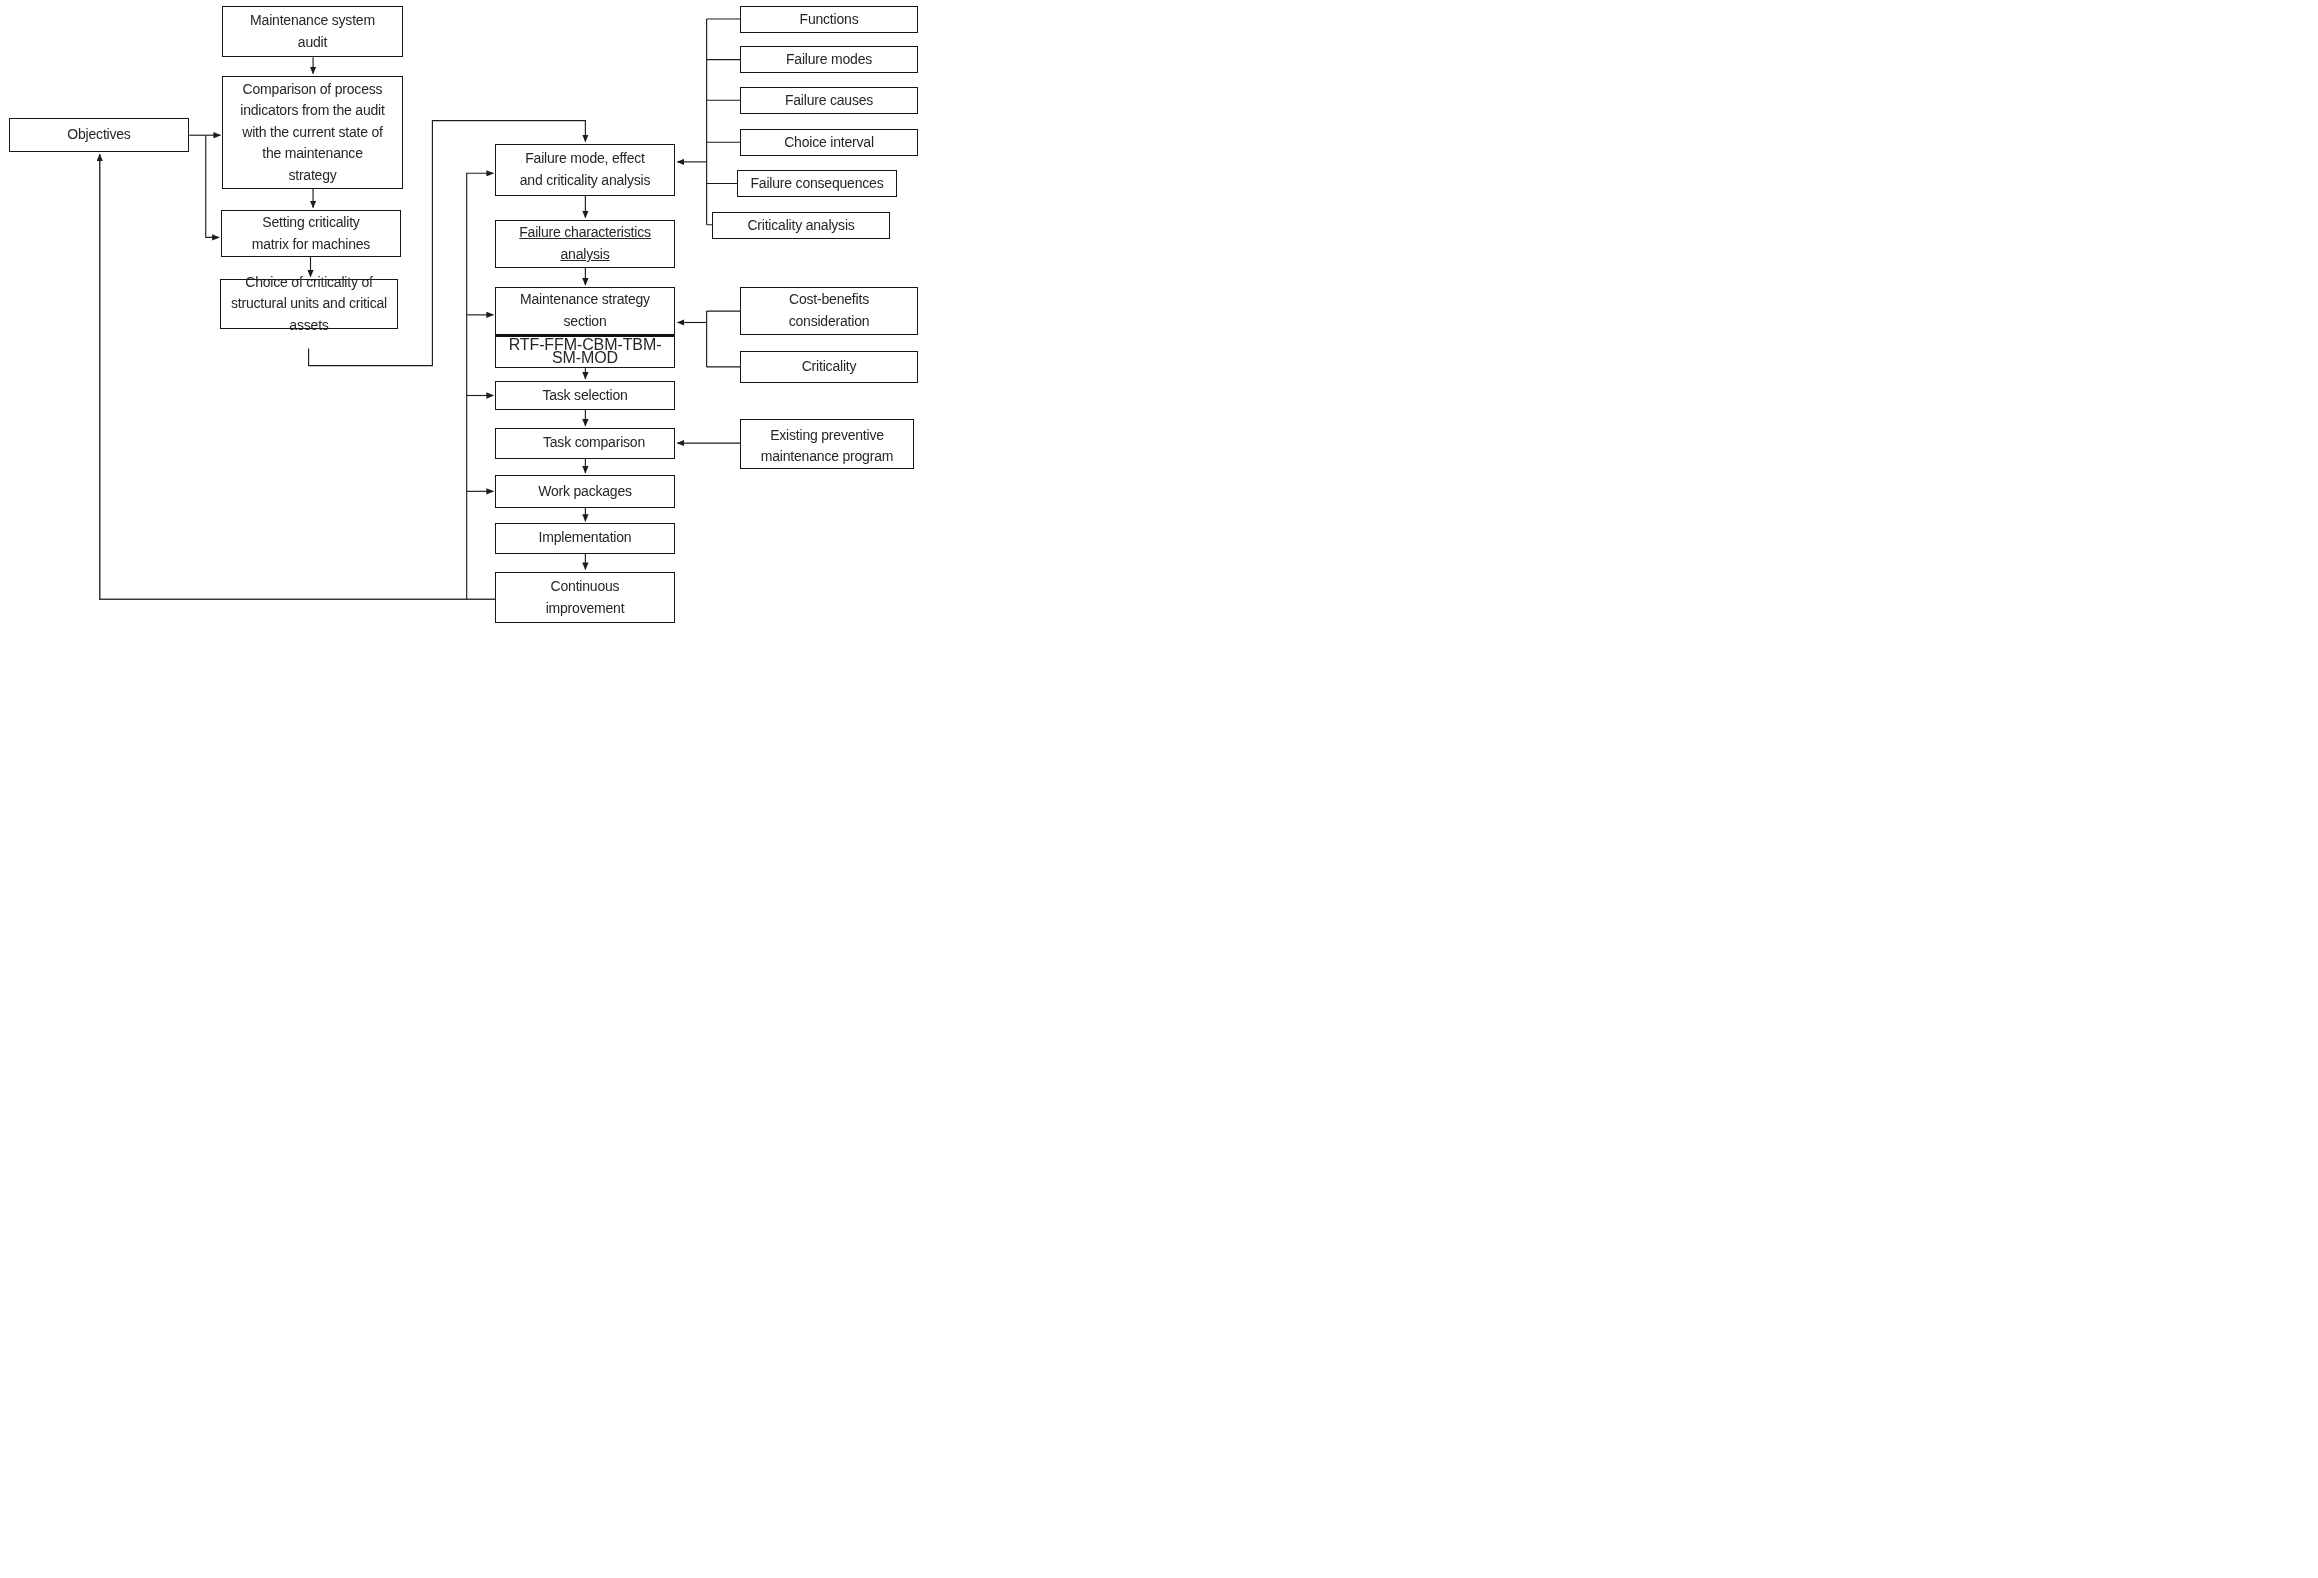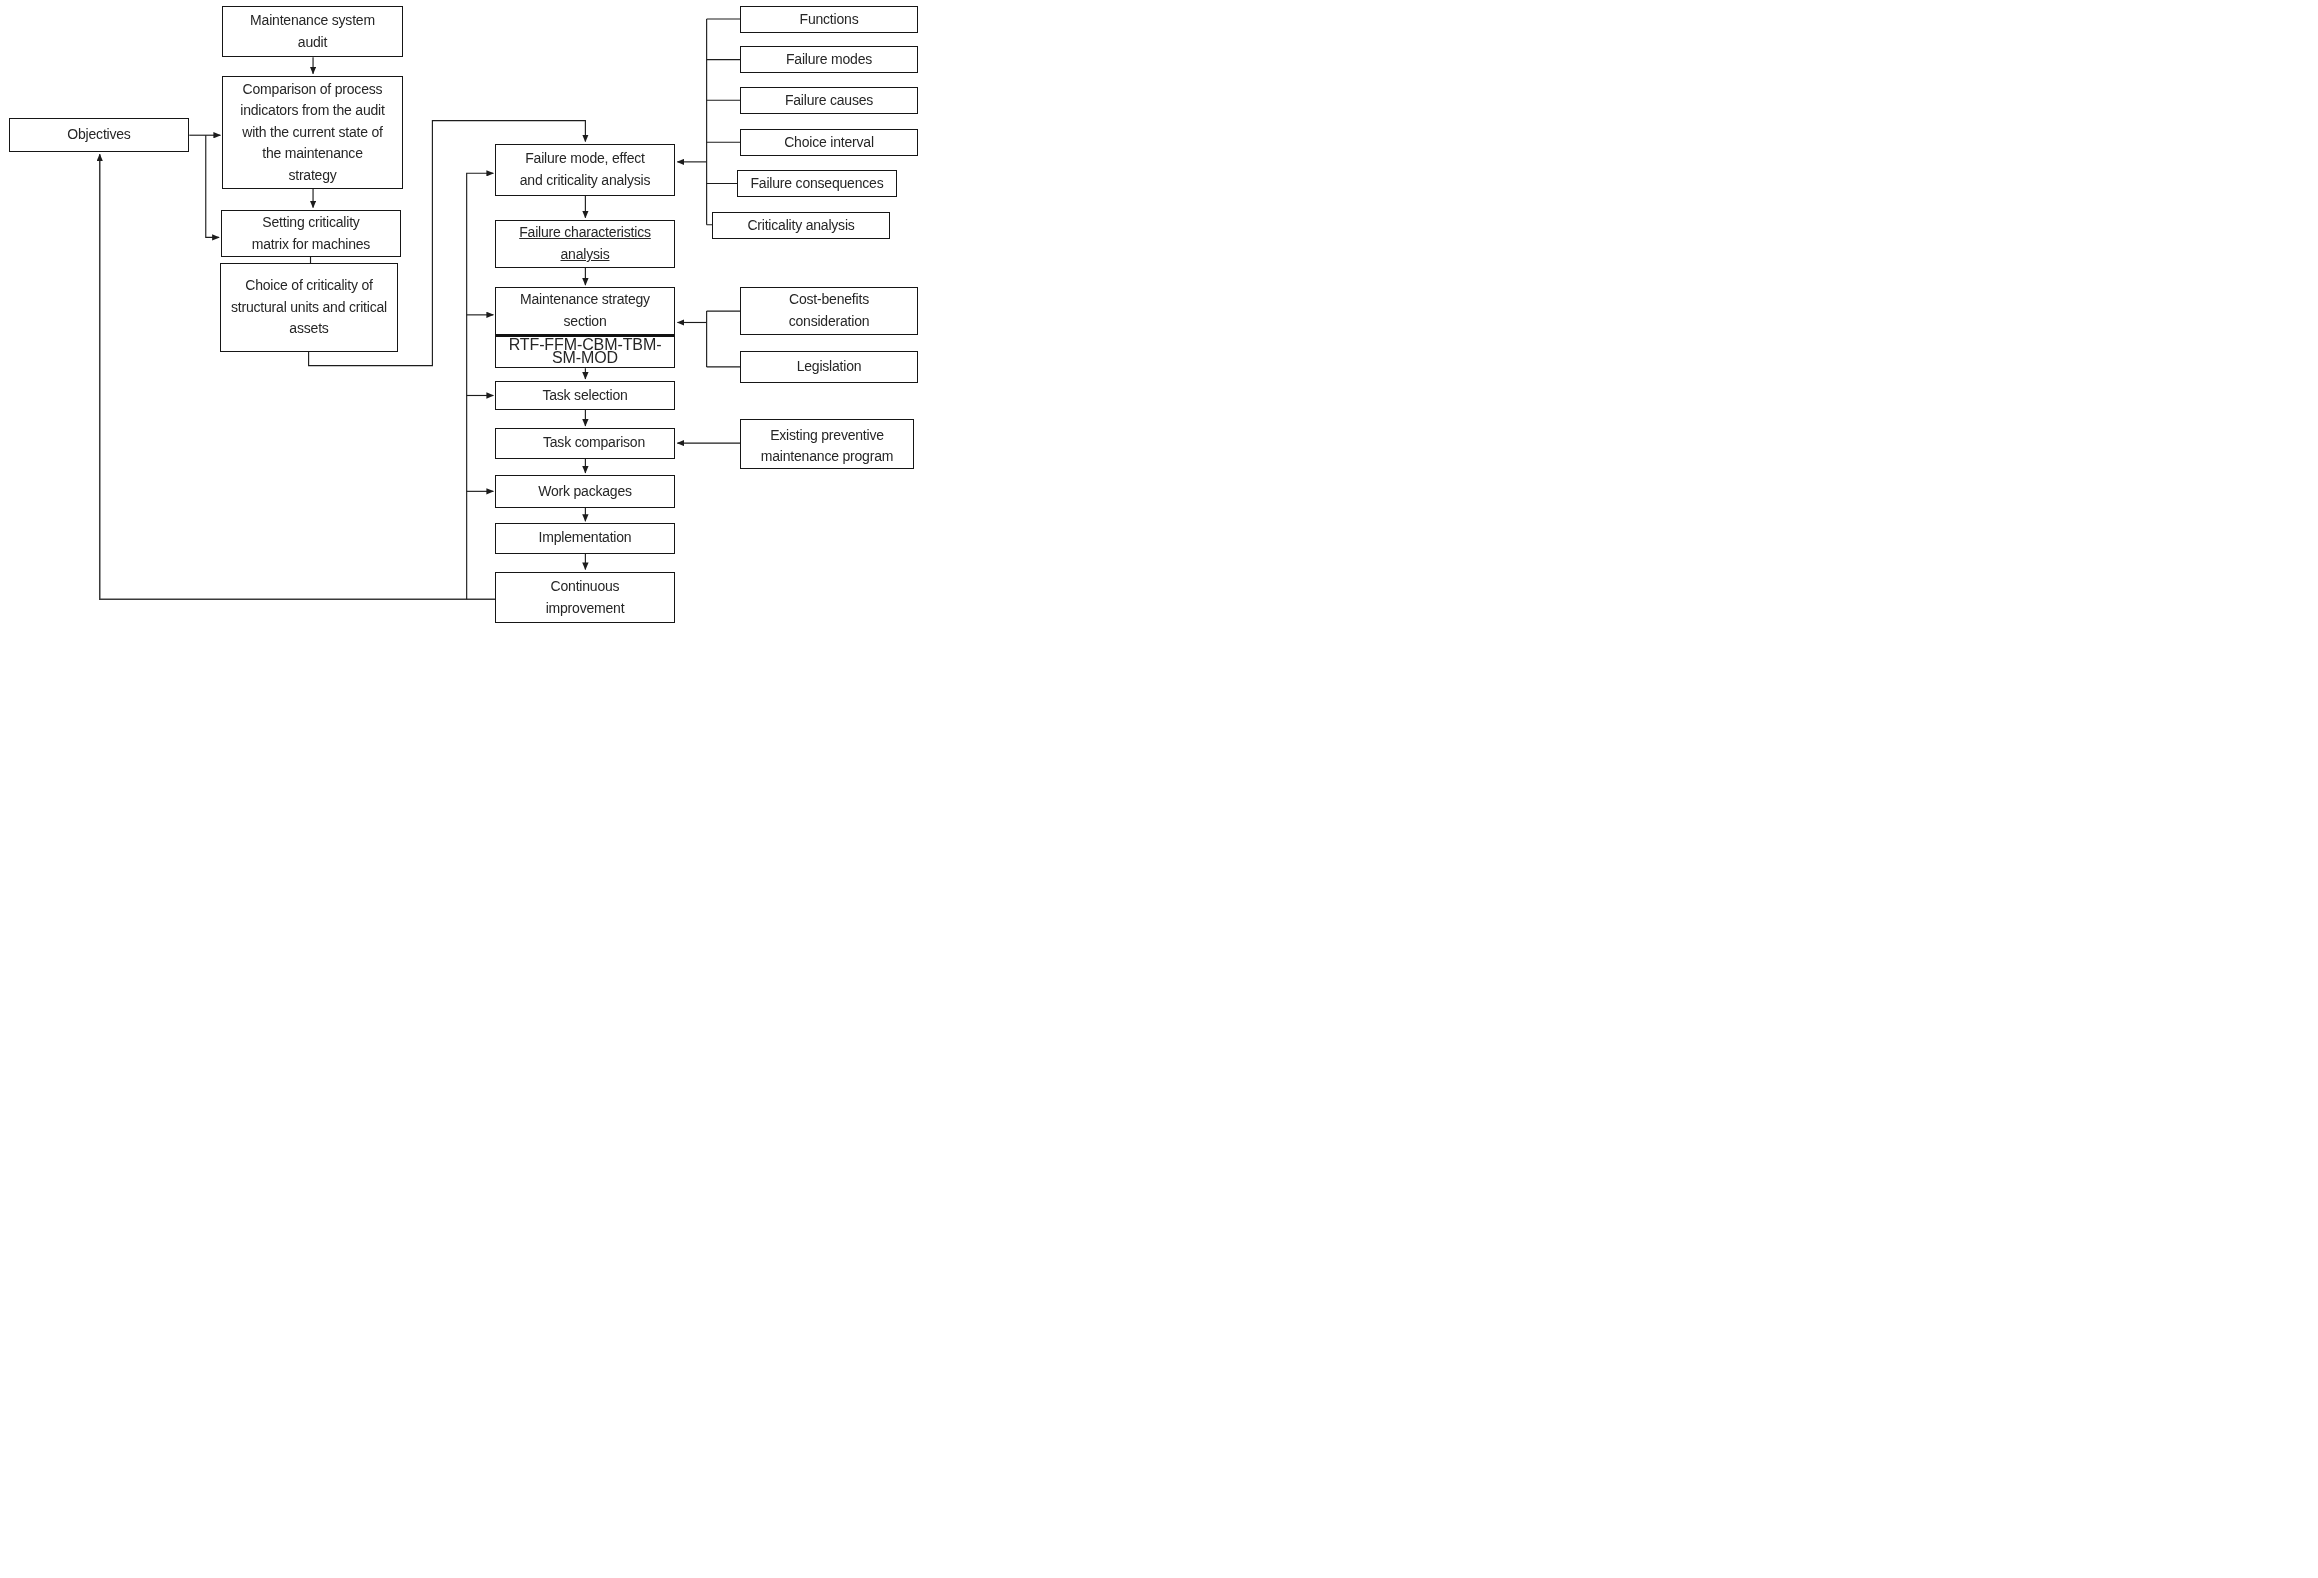--- a/index.html
+++ b/index.html
@@ -129,21 +129,21 @@
   </div>
 
   <div class="node heavy" style="left:9px; top:118px; width:180px; height:34px;">
     <span class="lbl">Objectives</span>
   </div>
 
   <div class="node" style="left:221px; top:210px; width:180px; height:47px;">
     <span class="lbl" style="max-width:137px;">Setting criticality matrix for machines</span>
   </div>
 
-  <div class="node heavy" style="left:220px; top:263px; width:178px; height:89px;">
+  <div class="node heavy" style="left:220px; top:279px; width:178px; height:50px;">
     <span class="lbl" style="max-width:159px;">Choice of criticality of structural units and critical assets</span>
   </div>
 
   <div class="node" style="left:495px; top:144px; width:180px; height:52px;">
     <span class="lbl" style="max-width:166px; text-wrap:balance;">Failure mode, effect and criticality analysis</span>
   </div>
 
   <div class="node" style="left:495px; top:220px; width:180px; height:48px;">
     <span class="lbl" style="max-width:162px;text-decoration:underline;">Failure characteristics analysis</span>
   </div>
@@ -200,21 +200,21 @@
 
   <div class="node" style="left:712px; top:212px; width:178px; height:27px;">
     <span class="lbl">Criticality analysis</span>
   </div>
 
   <div class="node" style="left:740px; top:287px; width:178px; height:48px;">
     <span class="lbl" style="max-width:102px;">Cost-benefits consideration</span>
   </div>
 
   <div class="node" style="left:740px; top:351px; width:178px; height:32px;">
-    <span class="lbl">Legislation</span>
+    <span class="lbl">Criticality</span>
   </div>
 
   <div class="node" style="left:740px; top:419px; width:174px; height:50px;align-items:flex-end;">
     <span class="lbl" style="max-width:137px;">Existing preventive maintenance program</span>
   </div>
 
 </div>
 
 
 </body></html>

